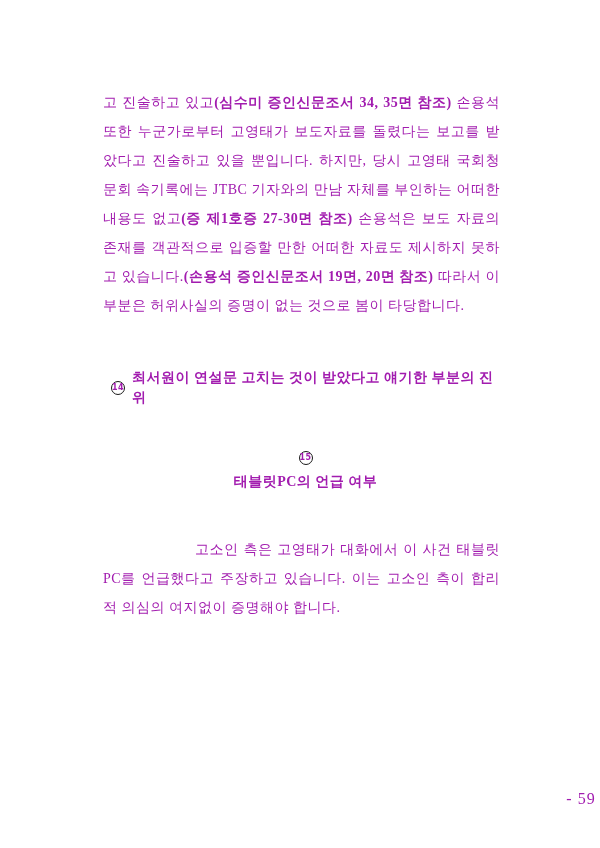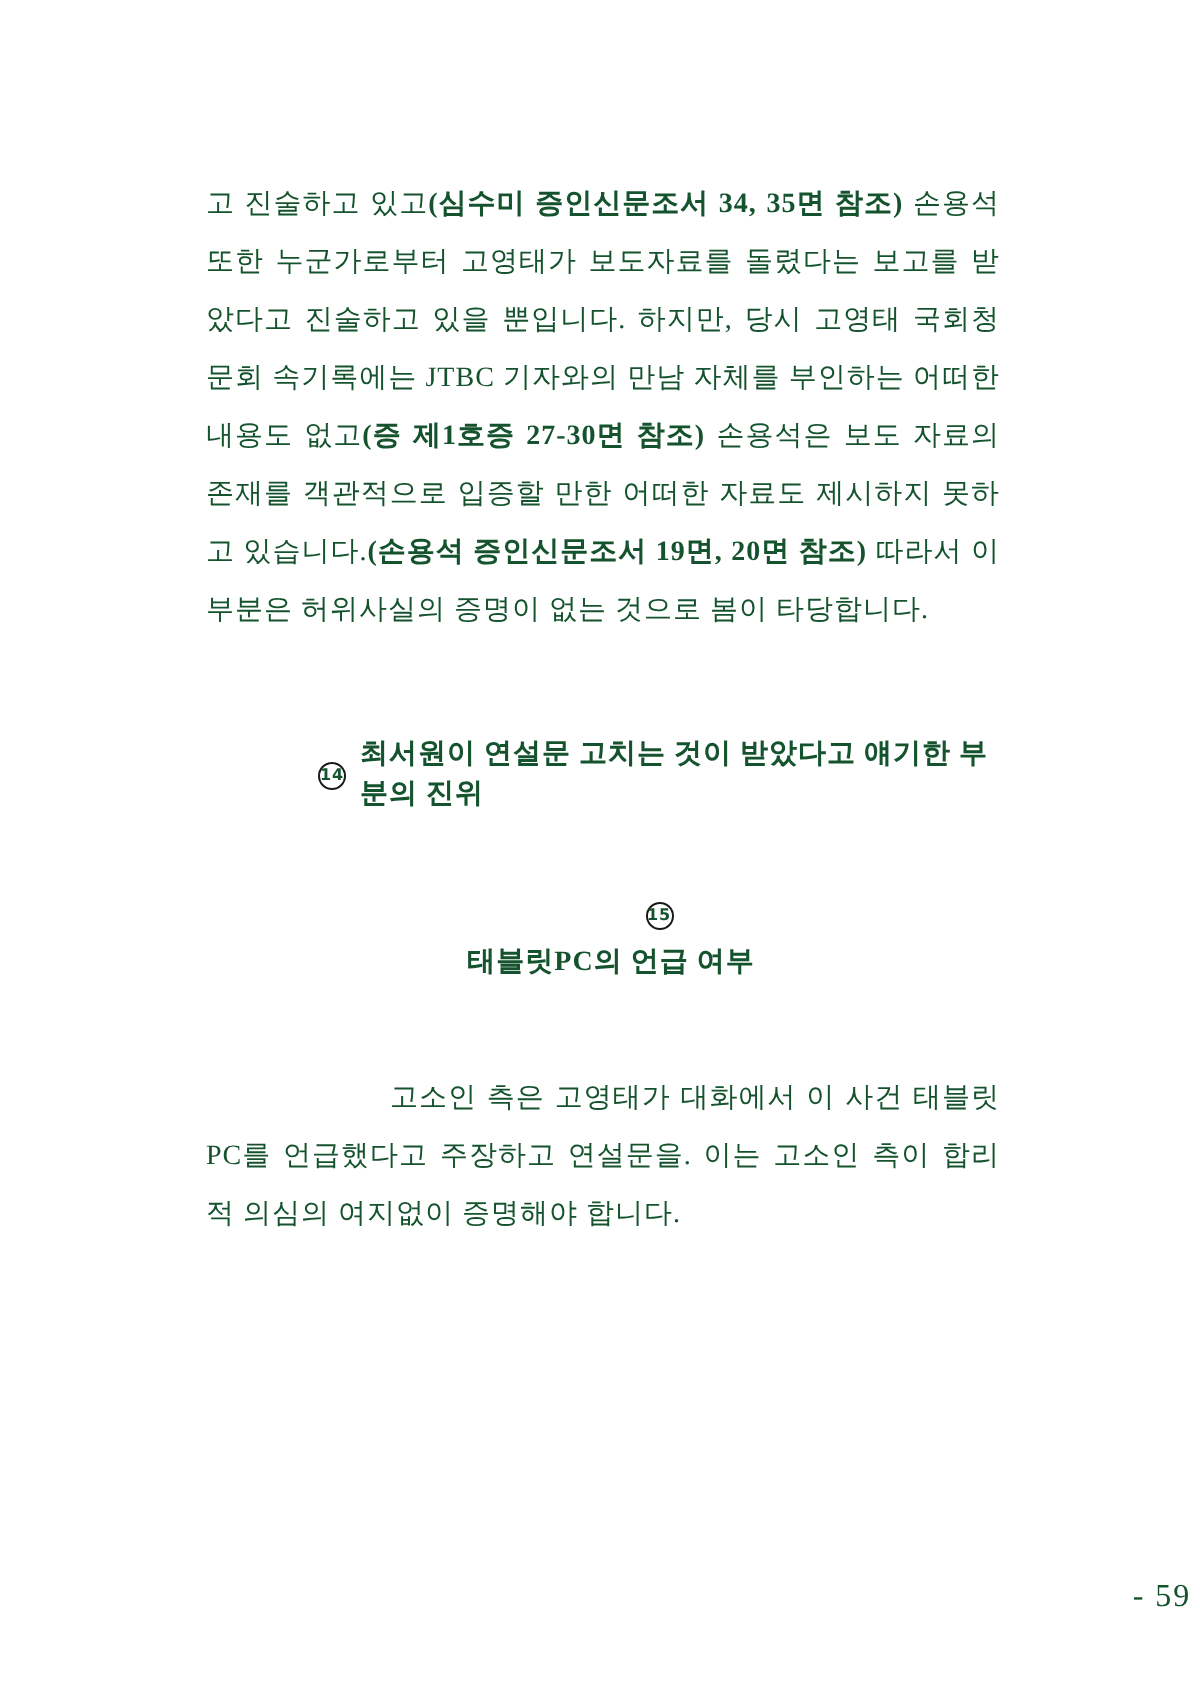--- a/index.html
+++ b/index.html
@@ -6,21 +6,21 @@
     margin: 0;
     padding: 0;
     background: #ffffff;
   }
   .page {
     position: relative;
     width: 600px;
     height: 848px;
     background: #ffffff;
     font-family: "Liberation Serif", "DejaVu Serif", serif;
-    color: #14532d;
+    color: #a21caf;
     overflow: hidden;
     box-sizing: border-box;
     padding: 88px 100px 0 103px;
   }
   .body-par {
     margin: 0;
     font-size: 14px;
     line-height: 29px;
     text-align: justify;
     text-justify: inter-character;
@@ -53,21 +53,20 @@
     justify-content: center;
     width: 14px;
     height: 14px;
     border: 1.5px solid #1a1a1a;
     border-radius: 50%;
     font-size: 8px;
     font-weight: bold;
     line-height: 1;
     box-sizing: border-box;
     font-family: "DejaVu Sans", sans-serif;
-    margin-left: 48px;
   }
   .page-footer {
     position: absolute;
     left: 7px;
     bottom: 40px;
     width: 100%;
     text-align: right;
     font-size: 16px;
     letter-spacing: 1px;
   }
@@ -85,17 +84,17 @@
     <span class="num-badge">14</span>
     <span>최서원이 연설문 고치는 것이 받았다고 얘기한 부분의 진위</span>
   </div>
 
 
   <div class="sec-heading h15">
     <span class="num-badge">15</span>
     <span>태블릿PC의 언급 여부</span>
   </div>
 
-  <p class="body-par indented">고소인 측은 고영태가 대화에서 이 사건 태블릿PC를 언급했다고 주장하고 연설문을. 이는 고소인 측이 합리적 의심의 여지없이 증명해야 합니다.</p>
+  <p class="body-par indented">고소인 측은 고영태가 대화에서 이 사건 태블릿PC를 언급했다고 주장하고 있습니다. 이는 고소인 측이 합리적 의심의 여지없이 증명해야 합니다.</p>
 
   <div class="page-footer">- 59 -</div>
 
 </div>
 
 </body></html>

